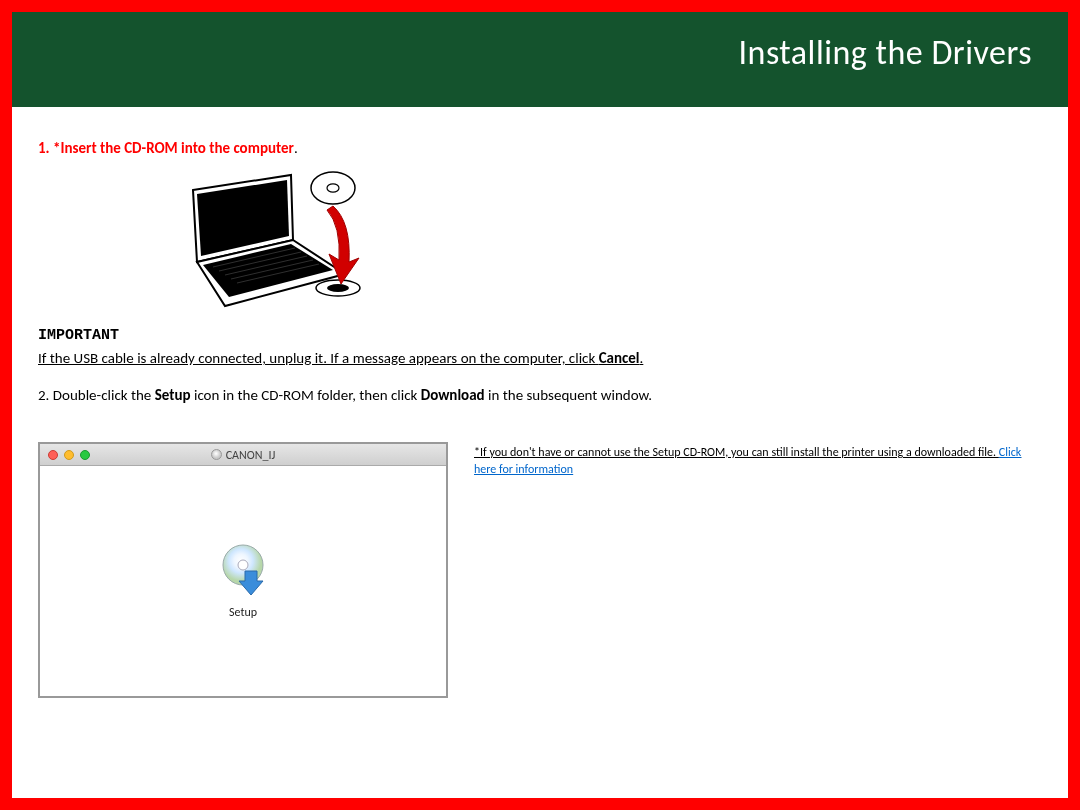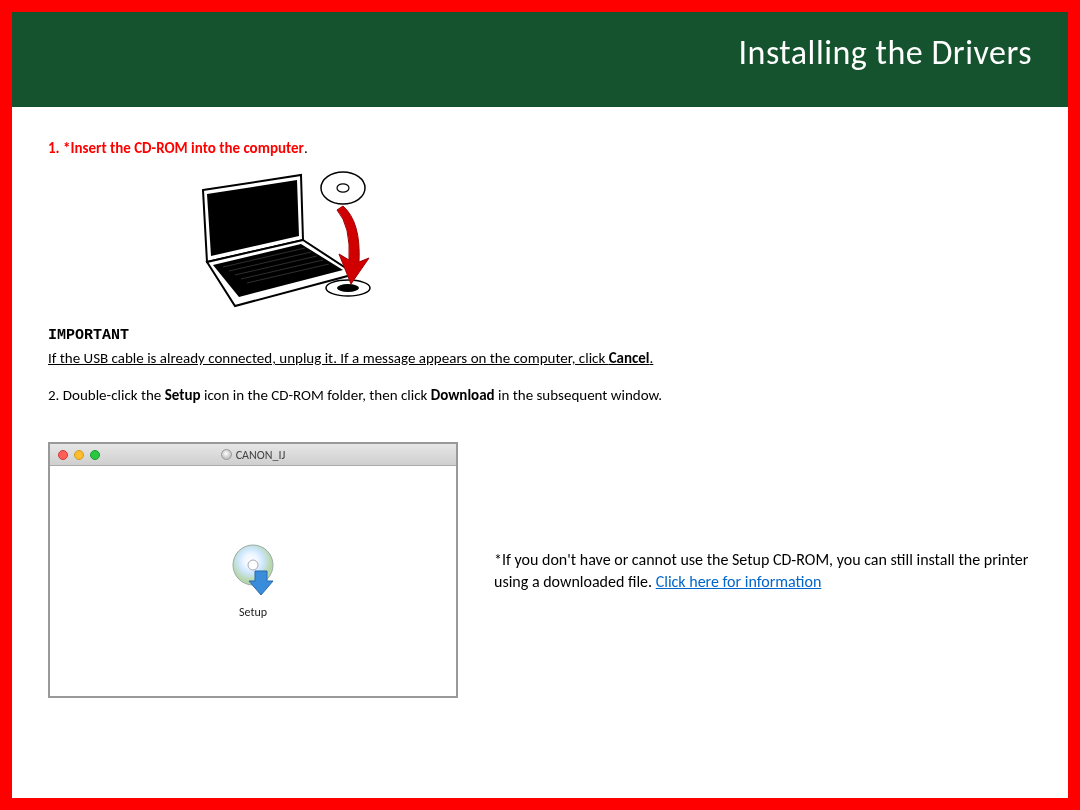--- a/index.html
+++ b/index.html
@@ -27,21 +27,21 @@
       padding: 20px 36px 34px 36px;
       text-align: right;
     }
     .header-title {
       color: #ffffff;
       font-size: 34px;
       font-weight: 300;
       letter-spacing: 0.5px;
     }
     .content {
-      padding: 30px 36px 0 36px;
+      padding: 30px 36px 0 26px;
       color: #000000;
       font-size: 15px;
       line-height: 1.5;
     }
     .step1-line {
       font-weight: bold;
       color: #ff0000;
     }
     .step1-period {
       color: #000000;
@@ -63,22 +63,22 @@
       text-decoration: underline;
     }
     .step2-text {
       margin-bottom: 36px;
     }
     .bold-inline {
       font-weight: bold;
     }
     .two-col {
       display: flex;
-      gap: 36px;
-      align-items: center;
+      gap: 26px;
+      align-items: flex-start;
     }
     .mac-window {
       width: 410px;
       border: 2px solid #999;
       background: #ffffff;
     }
     .mac-titlebar {
       height: 22px;
       background: linear-gradient(#e6e6e6, #cfcfcf);
       border-bottom: 1px solid #aaa;
@@ -133,24 +133,25 @@
       height: 56px;
       position: relative;
       margin-bottom: 6px;
     }
     .setup-label {
       font-size: 12px;
       color: #222;
     }
     .aside-text {
       flex: 1;
-      font-size: 16px;
+      font-size: 12px;
       line-height: 1.4;
       color: #000000;
       margin-top: 2px;
+      text-decoration: underline;
     }
     .aside-link {
       color: #0066cc;
       text-decoration: underline;
       cursor: pointer;
     }
     .page-number {
       position: absolute;
       bottom: 10px;
       right: 22px;

